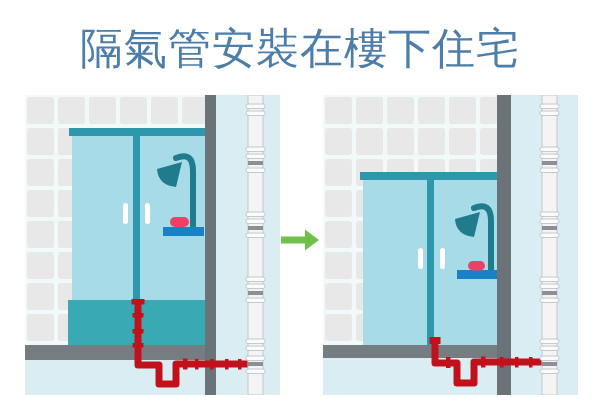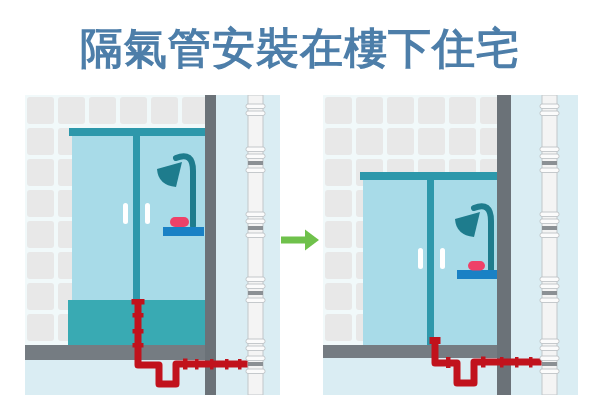--- a/index.html
+++ b/index.html
@@ -2,21 +2,21 @@
 <html style="--title-blue: #4d7ea9; --tile: #e8e8e8; --tile-grout: #f1f9fa; --pale-blue: #daedf3; --slab-gray: #757c82; --wall-gray: #6b7278; --glass-blue: #a8dbe8; --frame-teal: #2d98ab; --tub-teal: #39aab3; --head-teal: #1e7c8d; --shelf-blue: #1981c5; --soap-pink: #ee4168; --pipe-red: #c1121c; --stack-white: #f4f4f4; --stack-edge: #c2c7ca; --stack-band: #8b9094; --arrow-green: #6fc14b;"><head>
 <meta charset="utf-8">
 <style>
   html,body{margin:0;padding:0;background:#fff;}
   .stage{
     position:relative;width:600px;height:400px;background:#ffffff;
     overflow:hidden;font-family:"DejaVu Sans","Liberation Sans",sans-serif;
   }
   .title{
     position:absolute;left:0;top:22px;width:600px;height:52px;line-height:52px;
-    text-align:center;font-size:43px;font-weight:700;letter-spacing:1px;
+    text-align:center;font-size:43px;font-weight:400;letter-spacing:1px;
     color:var(--title-blue,#4d7ea9);white-space:nowrap;
   }
   .panel{position:absolute;top:95px;width:255px;height:300px;}
   .panel.left{left:25px;}
   .panel.right{left:323px;}
   .arrow-wrap{position:absolute;left:280px;top:229px;width:40px;height:22px;}
   
   .fill-pale{fill:var(--pale-blue,#daedf3);}
   .fill-tilebg{fill:var(--tile-grout,#f1f9fa);}
   .fill-tile{fill:var(--tile,#e8e8e8);}

